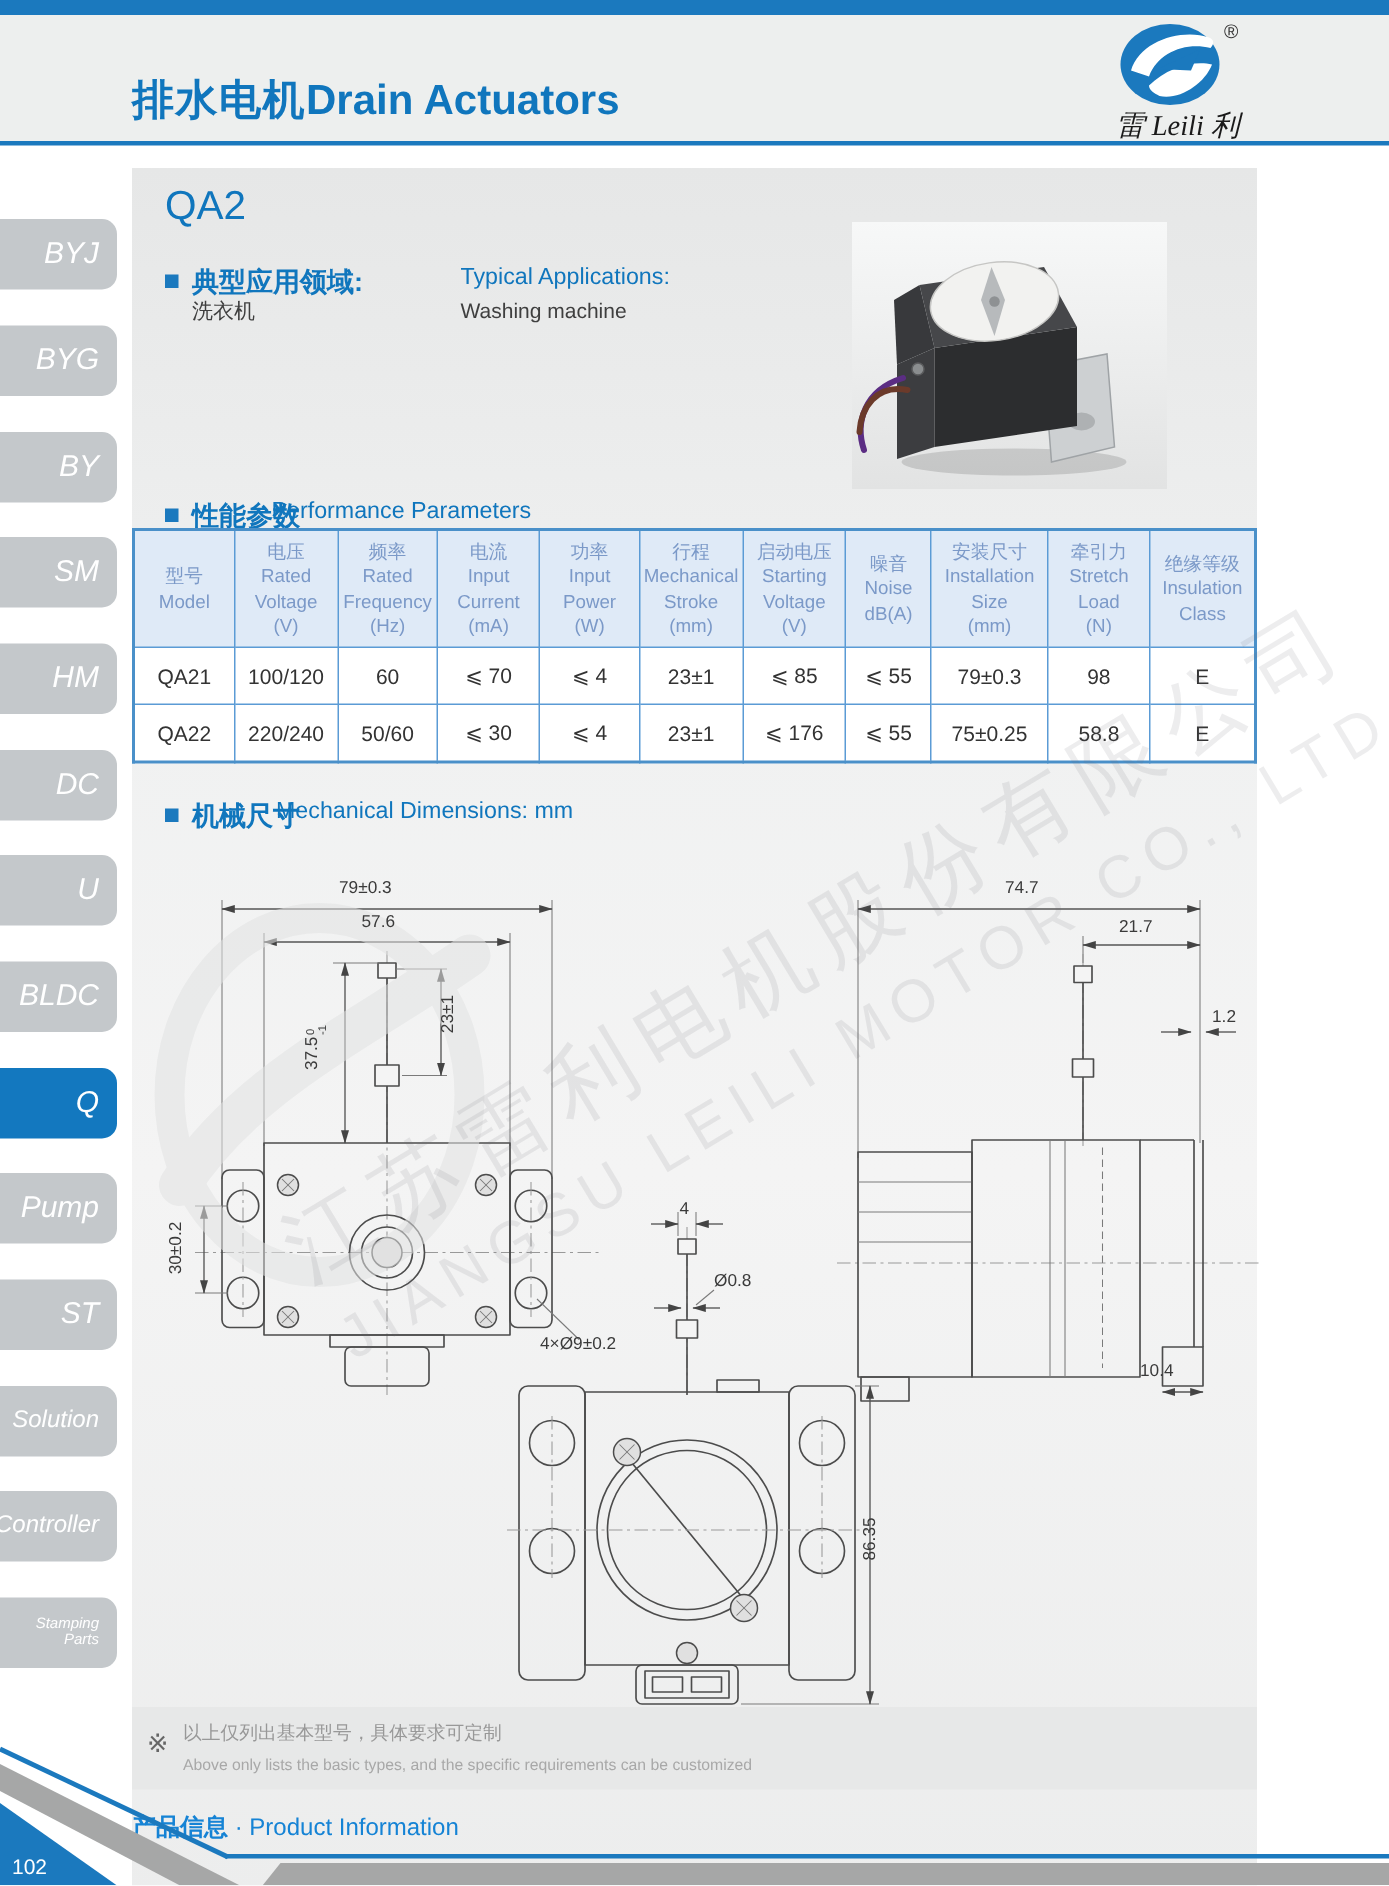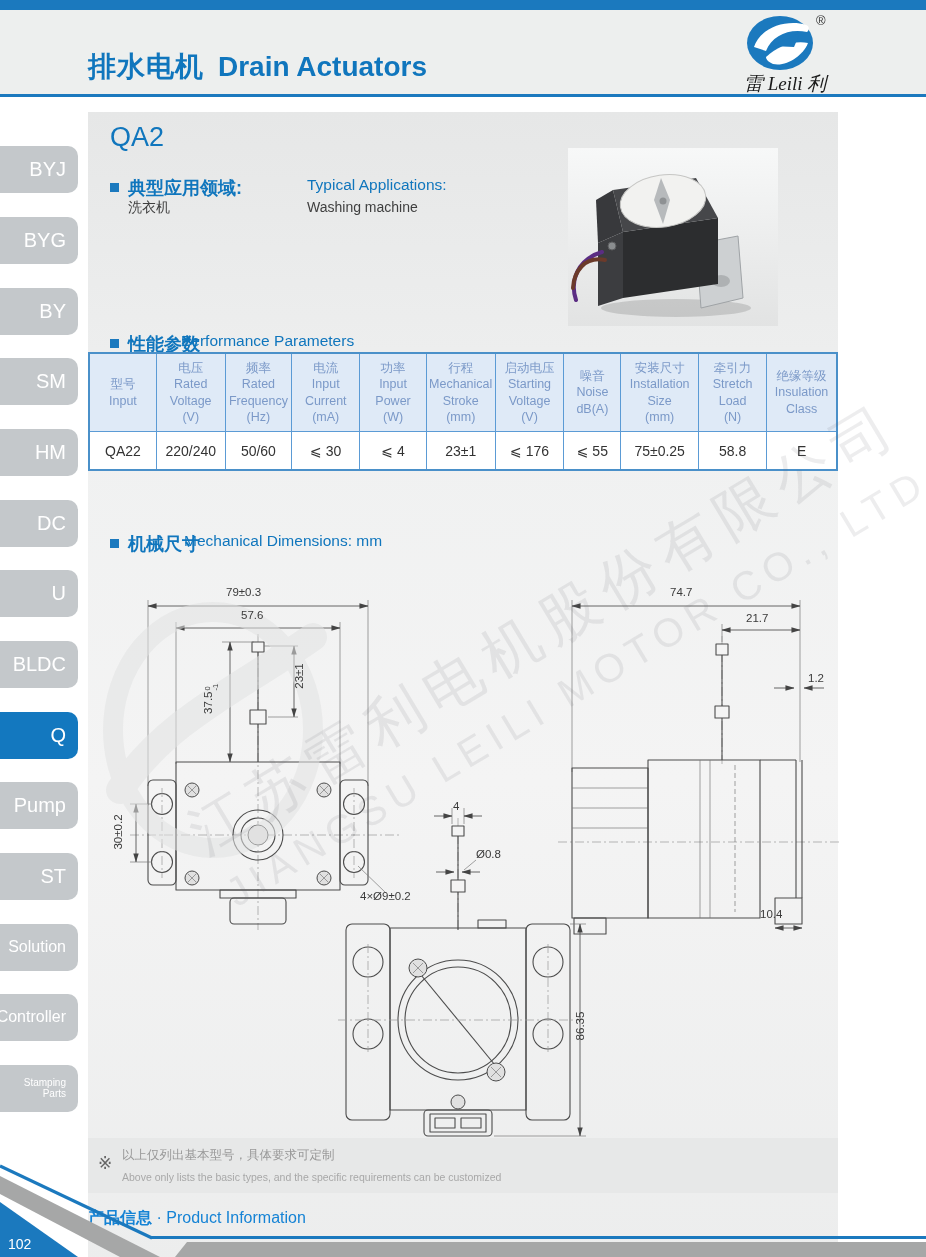--- a/index.html
+++ b/index.html
@@ -3,30 +3,30 @@
 <meta charset="utf-8">
 <style>
   html,body{margin:0;padding:0;background:#fff;}
   .page{position:relative;width:926px;height:1257px;background:#fff;overflow:hidden;
         font-family:"Liberation Sans","DejaVu Sans",sans-serif;}
   
   .topbar{position:absolute;left:0;top:0;width:926px;height:10px;background:#1b79be;}
   .hdr{position:absolute;left:0;top:10px;width:926px;height:85px;background:#edefee;}
   .hdr-title{position:absolute;left:88px;top:38px;color:#1076bd;font-size:28px;white-space:nowrap;}
   .hdr-title .zh{font-weight:bold;letter-spacing:1px;}
-  .hdr-title .en{font-weight:600;margin-left:14px;}
+  .hdr-title .en{font-weight:600;}
   .hdr-rule{position:absolute;left:0;top:94px;width:926px;height:3px;background:#1b79be;}
   .logo{position:absolute;left:742px;top:13px;width:100px;height:80px;}
   .logo .reg{position:absolute;left:74px;top:0;font-size:13px;color:#333;}
   .logo .cap{position:absolute;left:2px;top:58px;font-size:19px;font-style:italic;
              font-family:"Liberation Serif","DejaVu Serif",serif;color:#1a1a1a;white-space:nowrap;}
   
   .tab{position:absolute;left:0;width:78px;height:47px;background:#c4c8cb;color:#fff;
        border-radius:0 10px 10px 0;display:flex;align-items:center;justify-content:flex-end;
-       padding-right:12px;box-sizing:border-box;font-size:20px;text-align:right;line-height:1.05;}
+       padding-right:12px;box-sizing:border-box;font-size:20px;text-align:right;line-height:1.05;font-style:italic;}
   .tab.sm{font-size:16px;}
   .tab.xs{font-size:10px;}
   .tab.active{background:#1378bf;}
   
   .panel{position:absolute;left:88px;top:112px;width:750px;height:1218px;
          background:linear-gradient(180deg,#e6e7e7 0%,#f0f1f1 28%,#f4f4f4 55%,#ebecec 100%);}
   .model{position:absolute;left:22px;top:10px;font-size:27px;color:#1076bd;}
   .bullet{position:absolute;width:9px;height:9px;background:#1b79be;}
   .sec-zh{position:absolute;font-size:18px;color:#1076bd;font-weight:bold;white-space:nowrap;}
   .sec-en{position:absolute;font-size:15.5px;color:#1076bd;white-space:nowrap;}
@@ -190,21 +190,21 @@
           <col style="width:9.2%">
           <col style="width:7.6%">
         <col style="width:10.4%">
           <col style="width:9.1%">
           <col style="width:9.4%">
       </colgroup>
       <tbody>
           <tr>
         <th>
               <div>型号</div>
-              <div>Input</div>
+              <div>Model</div>
               <div></div>
             </th>
         <th>
               <div>电压</div>
               <div>Rated Voltage</div>
               <div>(V)</div>
             </th>
         <th>
               <div>频率</div>
               <div>Rated Frequency</div>
@@ -243,20 +243,33 @@
         <th>
               <div>牵引力</div>
               <div>Stretch Load</div>
               <div>(N)</div>
             </th>
         <th>
               <div>绝缘等级</div>
               <div>Insulation Class</div>
               <div></div>
             </th>
+      </tr>
+      <tr>
+        <td>QA21</td>
+        <td>100/120</td>
+        <td>60</td>
+        <td>⩽ 70</td>
+        <td>⩽ 4</td>
+        <td>23±1</td>
+        <td>⩽ 85</td>
+        <td>⩽ 55</td>
+        <td>79±0.3</td>
+        <td>98</td>
+        <td>E</td>
       </tr>
       <tr>
         <td>QA22</td>
         <td>220/240</td>
         <td>50/60</td>
         <td>⩽ 30</td>
         <td>⩽ 4</td>
         <td>23±1</td>
         <td>⩽ 176</td>
         <td>⩽ 55</td>

